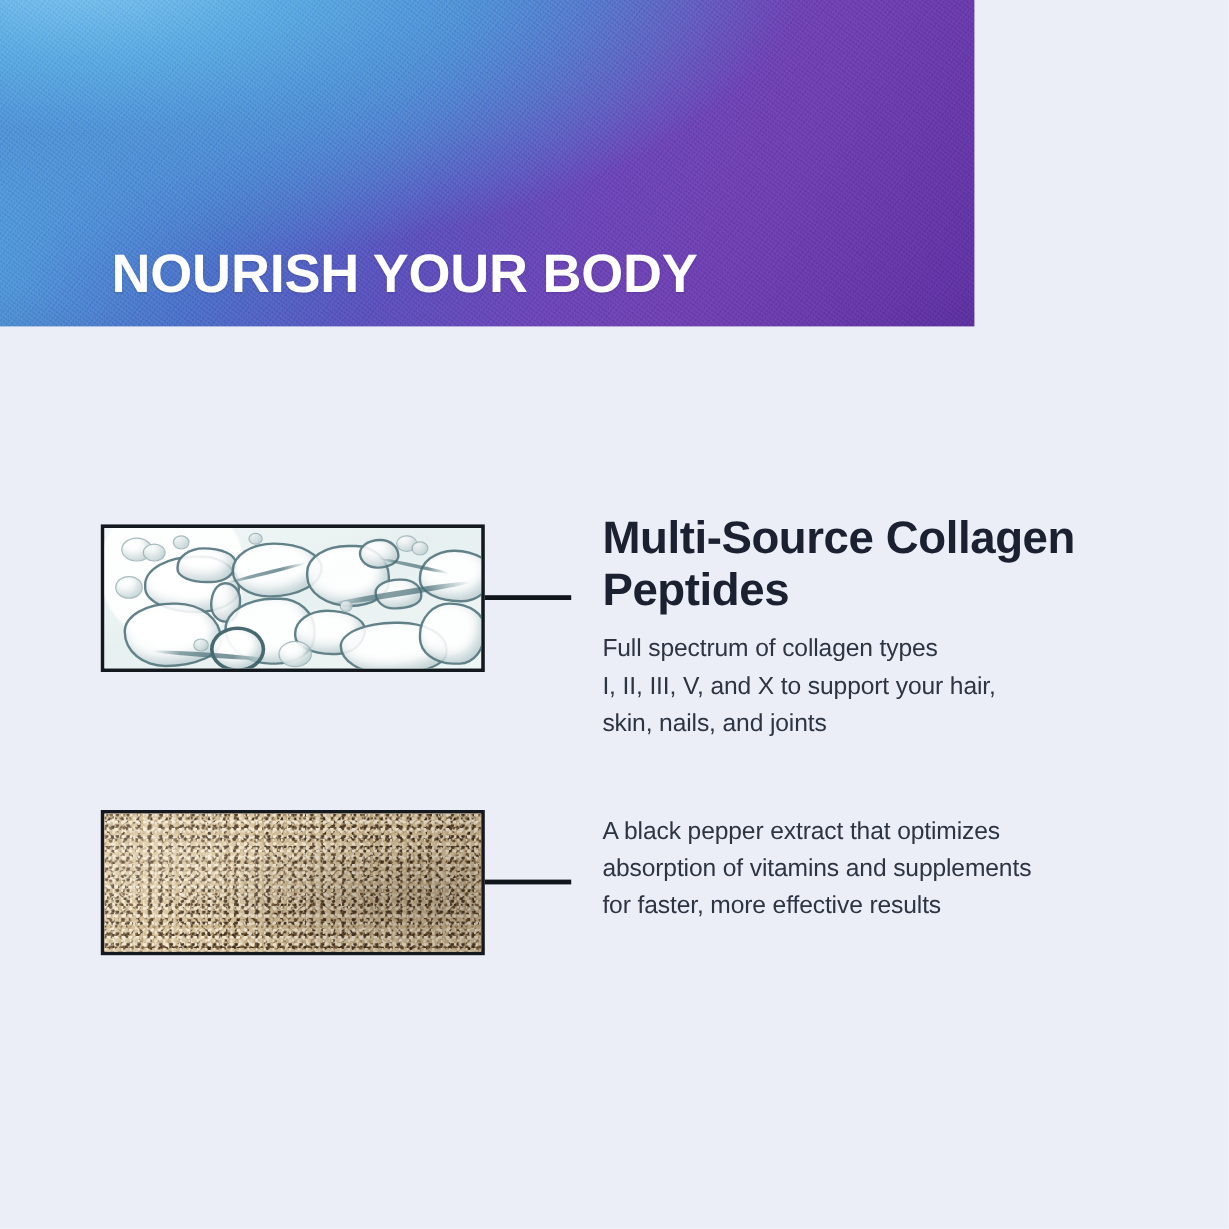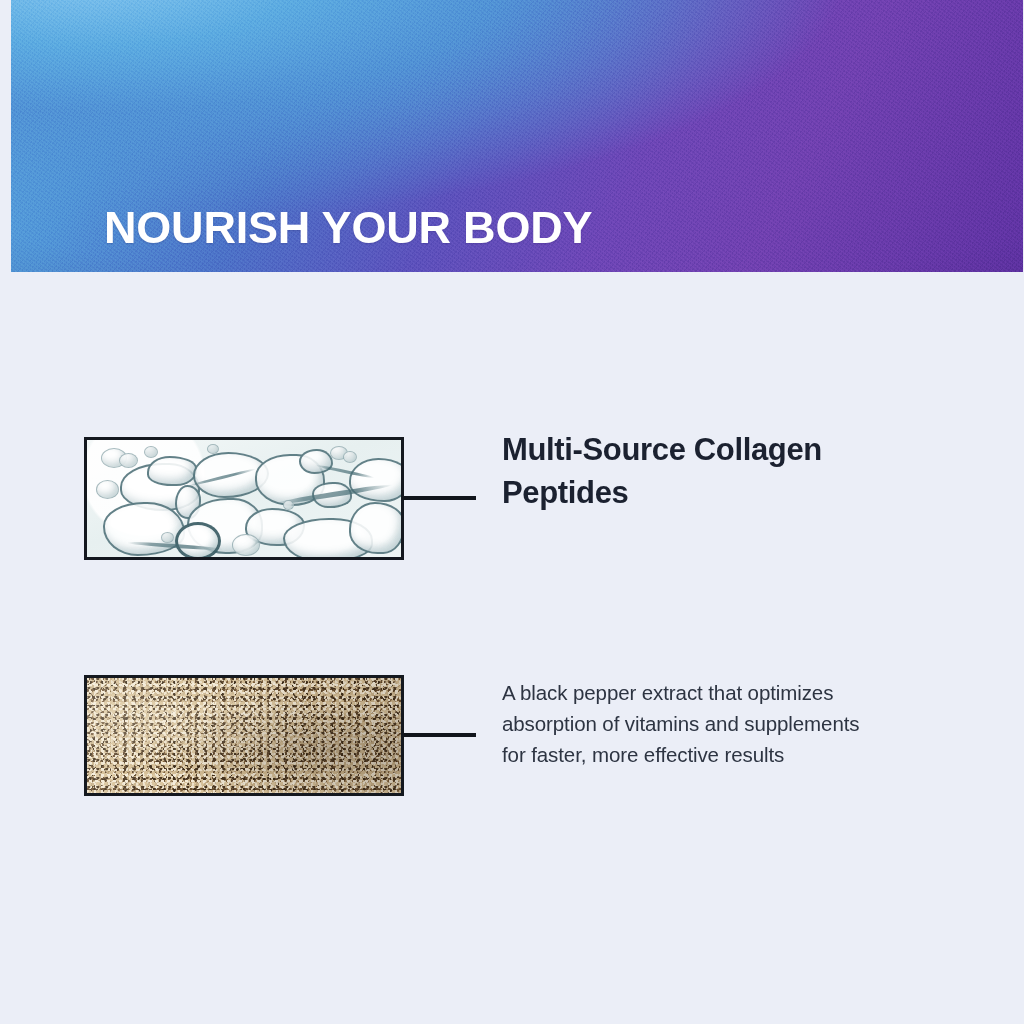--- a/index.html
+++ b/index.html
@@ -12,22 +12,22 @@
     height: 1024px;
     background: #ebeef7;
     font-family: "Liberation Sans", sans-serif;
     overflow: hidden;
     position: relative;
   }
 
   
   .header-band {
     position: absolute;
-    left: 11px; top: 0;
-    width: 1012px;
+    left: 0; top: 0;
+    width: 812px;
     height: 272px;
     overflow: hidden;
     background:
       radial-gradient(120% 150% at 8% -10%, #7fc4ef 0%, #59a8e0 18%, #4f8fd4 34%, rgba(79,143,212,0) 62%),
       linear-gradient(118deg,
         #57a6de 0%,
         #4f92d6 14%,
         #4a6fc6 30%,
         #5a4fba 47%,
         #6a44b4 62%,
@@ -197,21 +197,21 @@
   .feature-text {
     position: absolute;
     left: 502px;
     top: -9px;
     width: 500px;
   }
   .feature-title {
     color: #1b2130;
     font-family: "Liberation Sans", sans-serif;
     font-weight: bold;
-    font-size: 31px;
+    font-size: 38px;
     line-height: 43px;
     letter-spacing: -0.35px;
     margin: 0;
     white-space: pre-line;
   }
   .feature-desc {
     color: #2d3442;
     font-family: "Liberation Sans", sans-serif;
     font-weight: normal;
     font-size: 20.5px;
@@ -269,20 +269,23 @@
         <div class="bub thin" style="left:196px; top:60px;  width:9px;  height:8px;"></div>
         <div class="bub thin" style="left:74px;  top:92px;  width:11px; height:9px;"></div>
       </div>
     </div>
 
     <div class="connector"></div>
 
     <div class="feature-text">
       <h2 class="feature-title">Multi-Source Collagen
 Peptides</h2>
+      <p class="feature-desc">Full spectrum of collagen types
+I, II, III, V, and X to support your hair,
+skin, nails, and joints</p>
     </div>
   </div>
 
   <div class="feature-row row-2">
 
     <div class="thumb-wrap thumb-2">
       <div class="tex-pepper"></div>
       <div class="pepper-shade"></div>
     </div>
 

